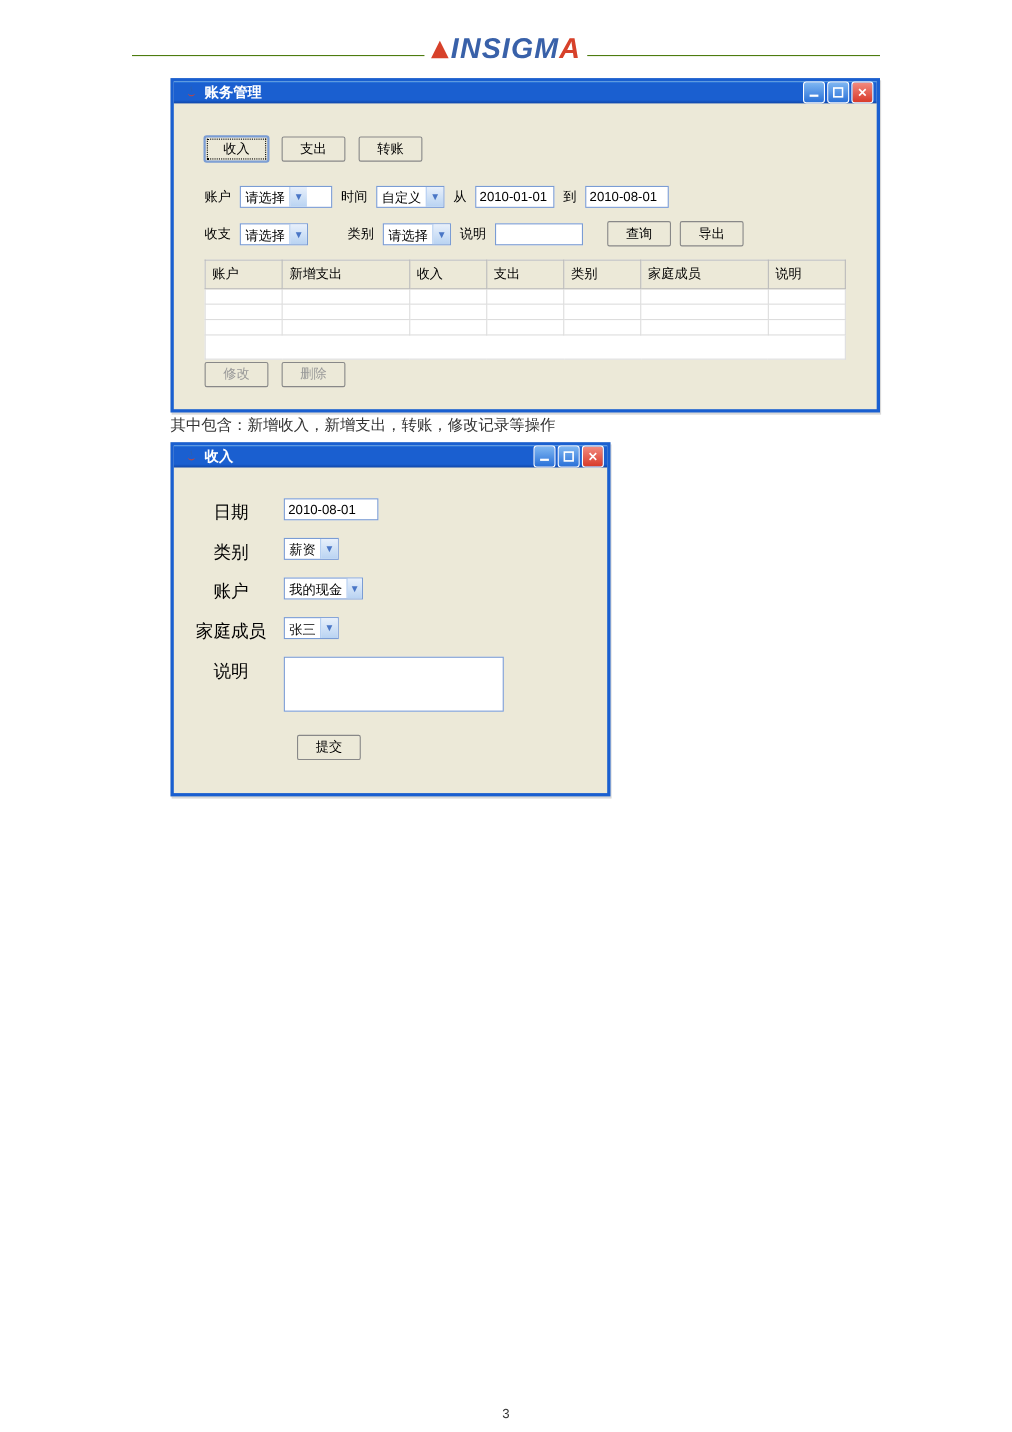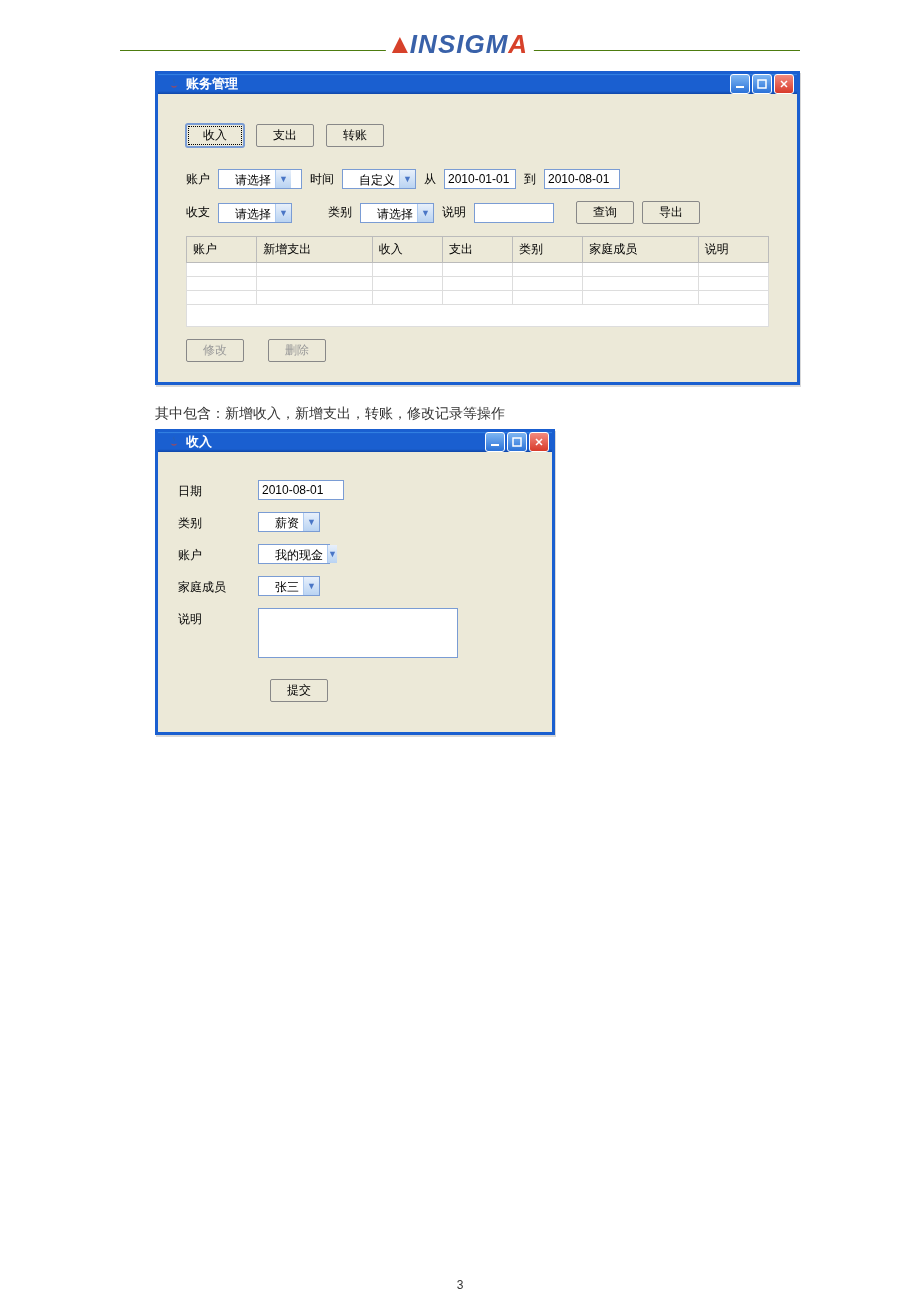--- a/index.html
+++ b/index.html
@@ -25,37 +25,37 @@
   .win-body { padding: 30px 28px 20px 28px; }
   .btnrow { display: flex; gap: 12px; margin-bottom: 22px; }
   .jbtn { background: #ece9d8; border: 1px solid #888; padding: 2px 16px; font-size: 12px; border-radius: 2px; cursor: pointer; }
   .jbtn.focus { outline: 1px dotted #000; outline-offset: -3px; border-color: #7a9cd4; box-shadow: 0 0 0 1px #7a9cd4; }
   .jbtn.disabled { color: #999; }
 
   .formrow { display: flex; align-items: center; gap: 8px; margin-bottom: 12px; font-size: 12px; }
   .formrow .lbl { white-space: nowrap; }
   .jinput { border: 1px solid #7a9cd4; background: #fff; height: 20px; font-size: 12px; padding: 0 3px; font-family: inherit; }
   .jselect { display: inline-flex; align-items: stretch; border: 1px solid #7a9cd4; background: #fff; height: 20px; font-size: 12px; }
-  .jselect .sval { padding: 2px 4px; white-space: nowrap; margin-left: 12px; }
+  .jselect .sval { padding: 2px 4px; white-space: nowrap; }
   .jselect .sarrow { width: 16px; background: linear-gradient(to bottom, #e8f0fb, #b9d3f2); border-left: 1px solid #aecaf0; display: flex; align-items: center; justify-content: center; color: #4a76c6; font-size: 9px; }
 
   .jtable { width: 100%; border: 1px solid #999; border-collapse: collapse; background: #fff; font-size: 12px; }
   .jtable th { background: #ece9d8; border: 1px solid #bbb; padding: 4px 6px; text-align: left; font-weight: normal; }
   .jtable td { border: 1px solid #ddd; height: 14px; }
   .jtable .emptyrow td { border-left: 1px solid #ddd; border-right: 1px solid #ddd; }
 
   .summary { text-align: right; margin: 22px 52px 8px 0; font-size: 12px; }
-  .actions2 { display: flex; gap: 24px; margin-top: 12px; }
-
-  .caption { margin: 20px 0 6px 155px; font-size: 14px; color: #333; }
+  .actions2 { display: flex; gap: 12px; margin-top: 2px; }
+
+  .caption { margin: 3px 0 6px 155px; font-size: 14px; color: #333; }
 
   .window2 { position: relative; border: 3px solid #1a5fd0; margin: 0 0 0 155px; width: 400px; background: #ece9d8; box-shadow: 1px 2px 0 rgba(0,0,0,0.15); }
   .form2 { padding: 28px 20px 30px 20px; }
   .form2row { display: flex; align-items: flex-start; margin-bottom: 12px; }
-  .form2row .lbl2 { width: 80px; text-align: left; padding-right: 16px; padding-top: 3px; font-size: 12px; }
+  .form2row .lbl2 { width: 80px; text-align: center; padding-right: 16px; padding-top: 3px; font-size: 16px; }
   .form2row .ctrl { flex: 1; }
   .jtextarea { border: 1px solid #7a9cd4; background: #fff; width: 200px; height: 50px; font-family: inherit; font-size: 12px; resize: none; }
   .submitwrap { margin-left: 92px; margin-top: 18px; text-decoration: underline; }
 
   .pagenum { text-align: center; font-size: 12px; color: #333; position: absolute; bottom: 60px; left: 0; right: 0; }
 </style>
 </head>
 <body>
 
 <div class="page">

